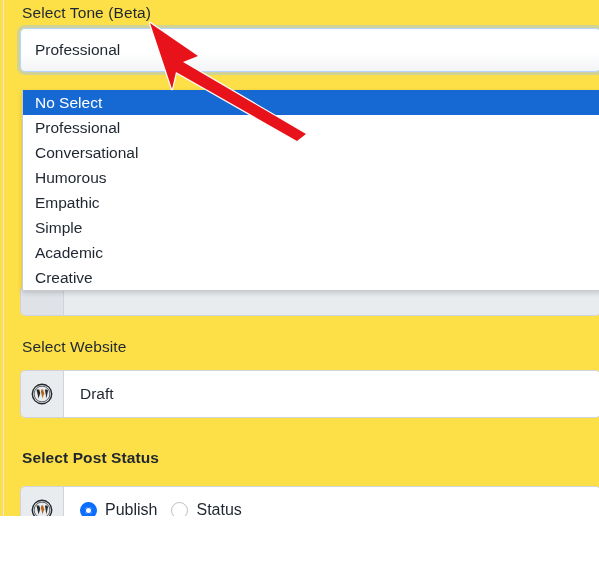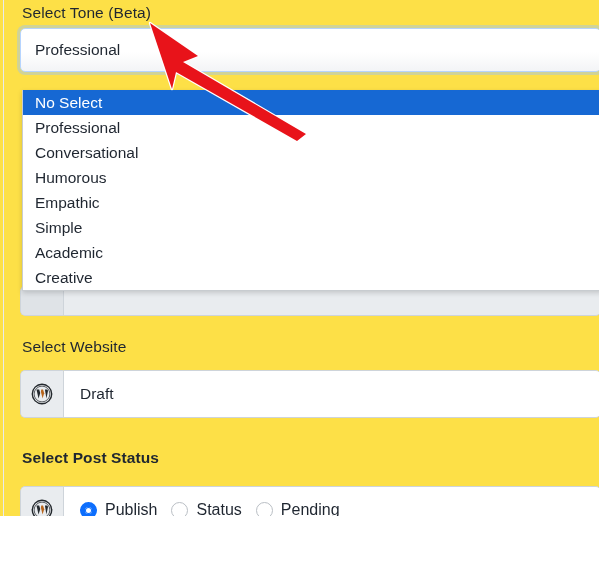--- a/index.html
+++ b/index.html
@@ -227,24 +227,20 @@
     <div class="ig-body" style="padding-left:0;">
       <div class="radio-row" id="status-radios">
           <div class="radio-item">
             <span class="radio-dot checked"></span>
             <span class="radio-label">Publish</span>
           </div>
           <div class="radio-item">
             <span class="radio-dot"></span>
             <span class="radio-label">Status</span>
           </div>
-          <div class="radio-item">
-            <span class="radio-dot"></span>
-            <span class="radio-label">Pending</span>
-          </div>
         </div>
     </div>
   </div>
 
   <div class="input-group" style="left:20px; top:558px; right:-2px; height:48px;">
     <div class="ig-prefix"></div>
     <div class="ig-body"></div>
   </div>
 
   <svg class="arrow-layer" viewBox="0 0 599 580">

